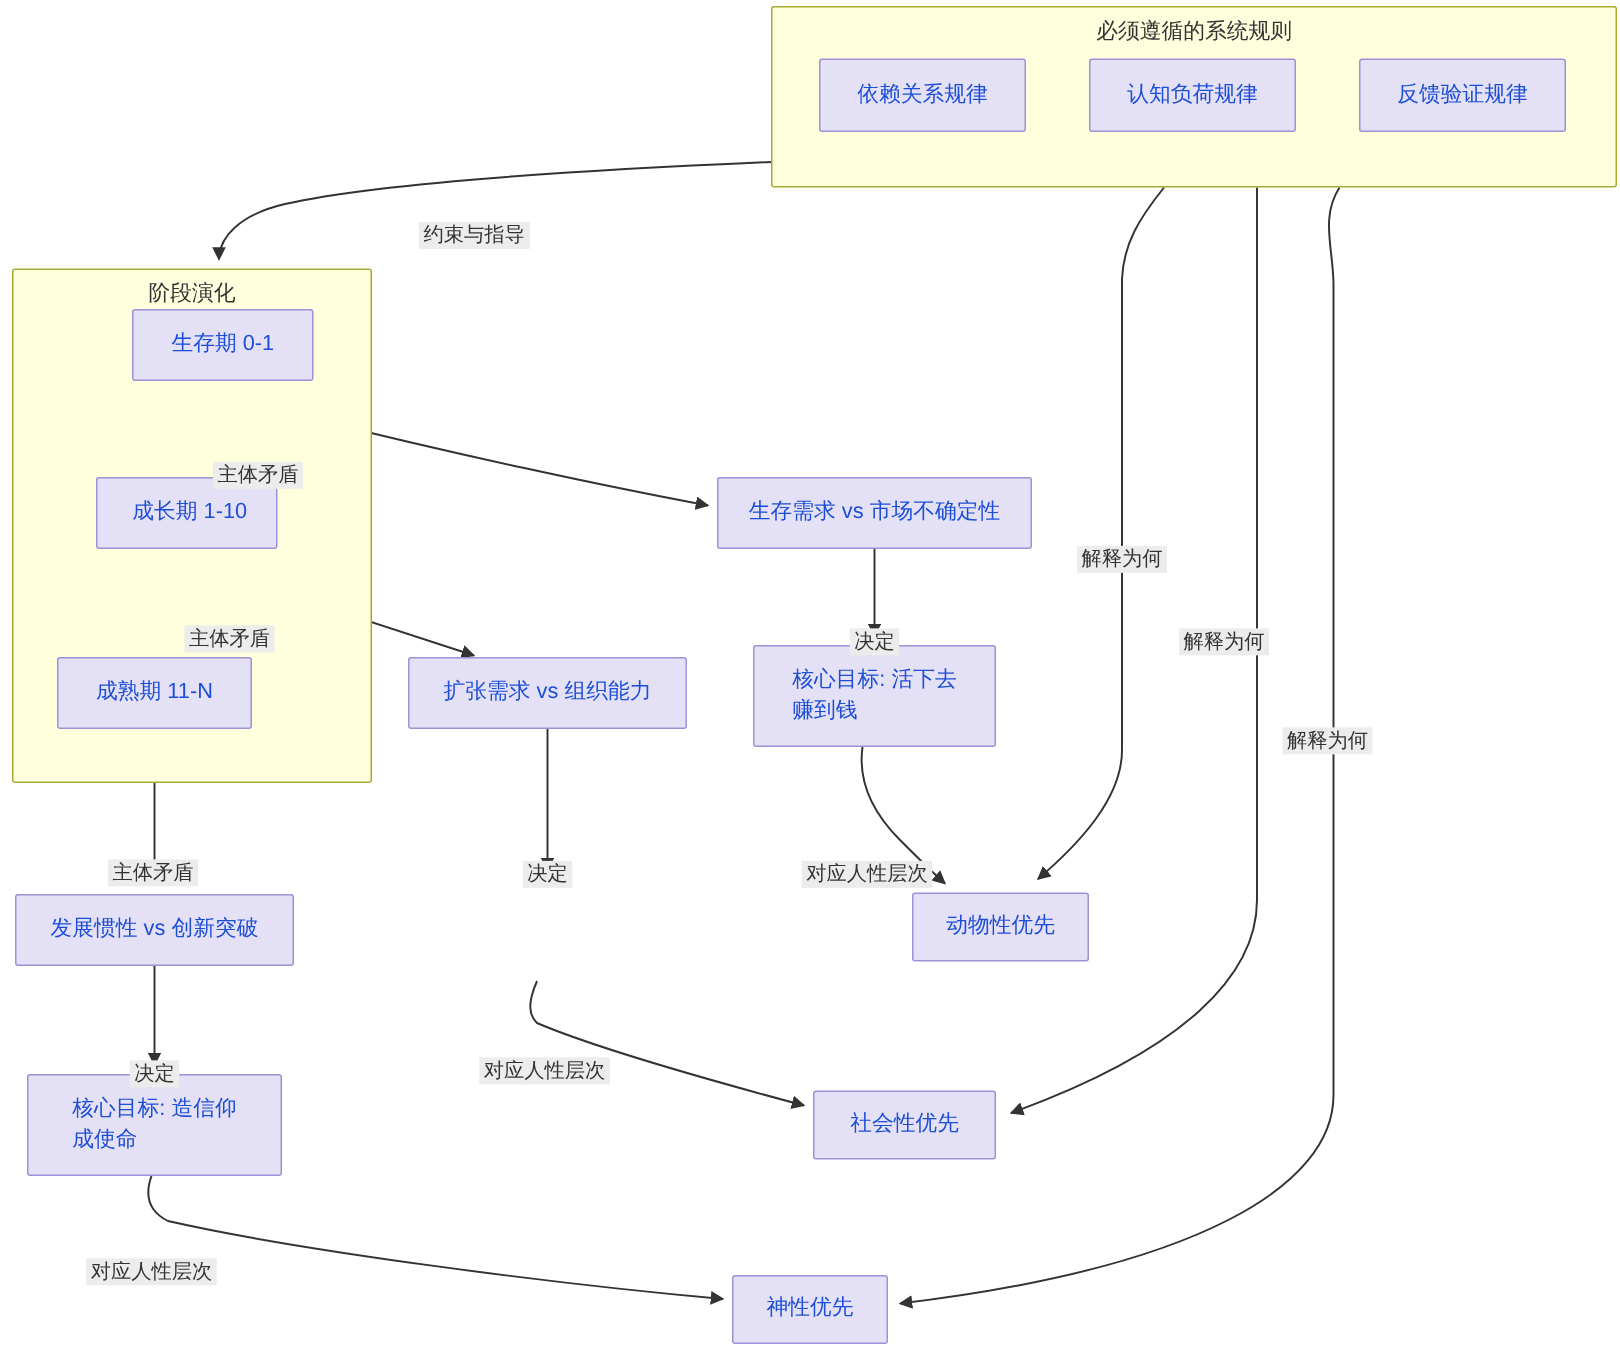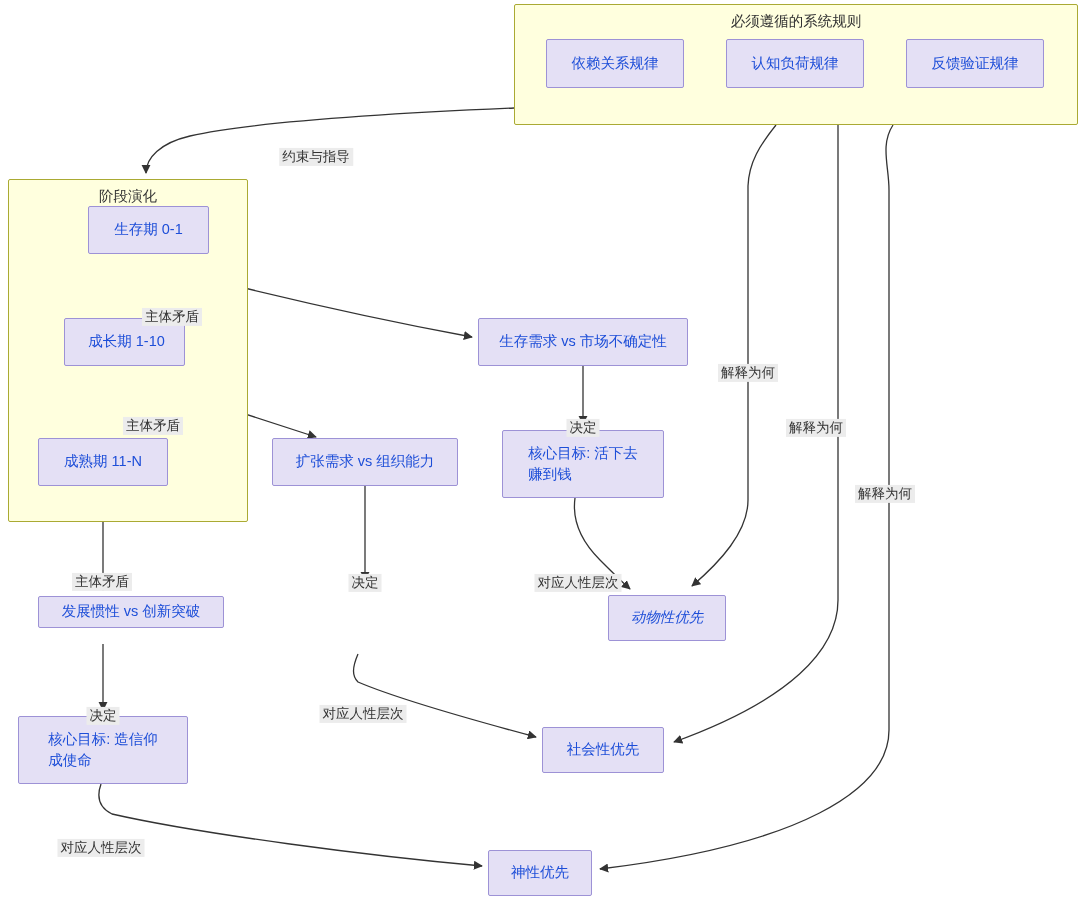--- a/index.html
+++ b/index.html
@@ -135,30 +135,30 @@
   <div class="node" style="left:88px; top:206px; width:121px; height:48px;">生存期 0-1</div>
 
   <div class="node" style="left:64px; top:318px; width:121px; height:48px;padding-left:12px;">成长期 1-10</div>
 
   <div class="node" style="left:38px; top:438px; width:130px; height:48px;">成熟期 11-N</div>
 
   <div class="node" style="left:478px; top:318px; width:210px; height:48px;">生存需求 vs 市场不确定性</div>
 
   <div class="node" style="left:272px; top:438px; width:186px; height:48px;">扩张需求 vs 组织能力</div>
 
-  <div class="node" style="left:10px; top:596px; width:186px; height:32px;margin-left:28px;">发展惯性 vs 创新突破</div>
+  <div class="node" style="left:10px; top:596px; width:186px; height:48px;">发展惯性 vs 创新突破</div>
 
   <div class="node" style="left:502px; top:430px; width:162px; height:68px;">核心目标: 活下去
 赚到钱</div>
 
 
   <div class="node" style="left:18px; top:716px; width:170px; height:68px;">核心目标: 造信仰
 成使命</div>
 
-  <div class="node" style="left:608px; top:595px; width:118px; height:46px;font-style:italic;">动物性优先</div>
+  <div class="node" style="left:608px; top:595px; width:118px; height:46px;">动物性优先</div>
 
   <div class="node" style="left:542px; top:727px; width:122px; height:46px;">社会性优先</div>
 
   <div class="node" style="left:488px; top:850px; width:104px; height:46px;">神性优先</div>
 
   <div class="edge-label" style="left:316px; top:125px;">约束与指导</div>
 
   <div class="edge-label" style="left:172px; top:285px;">主体矛盾</div>
 
   <div class="edge-label" style="left:153px; top:394px;">主体矛盾</div>

